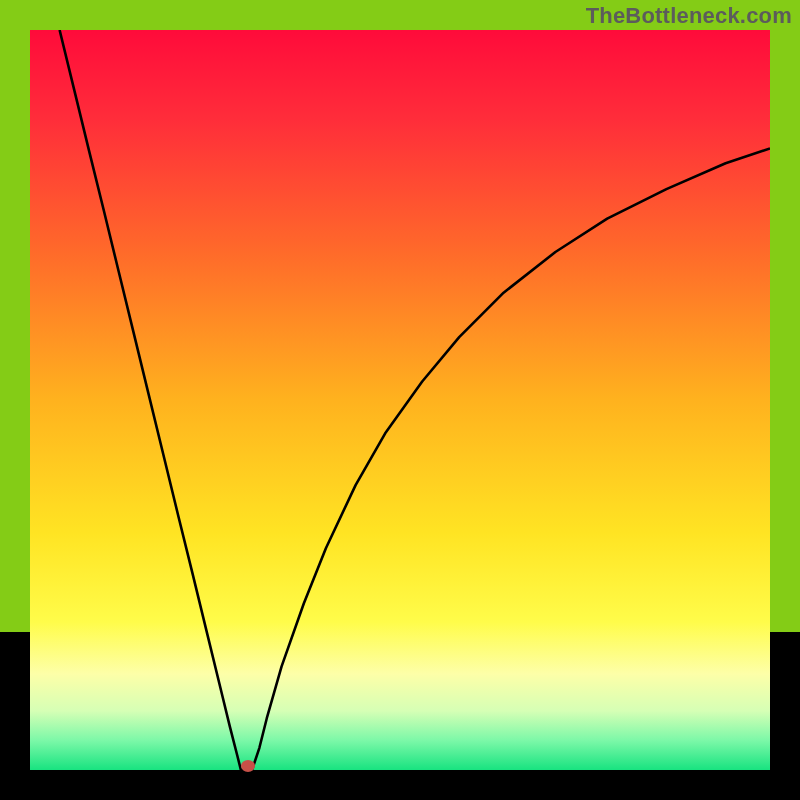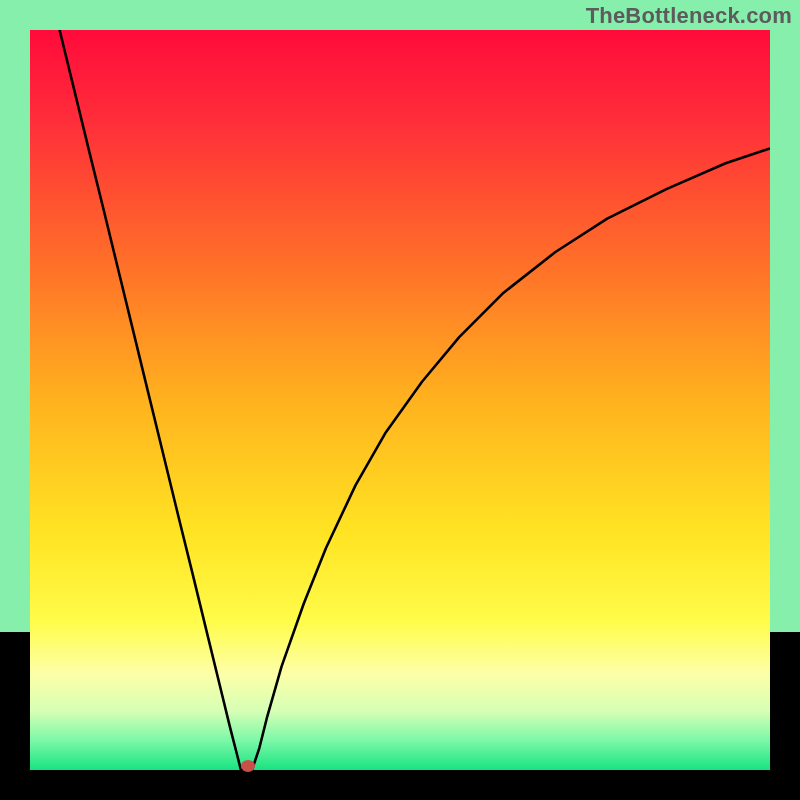--- a/index.html
+++ b/index.html
@@ -7,21 +7,21 @@
     padding: 0;
     width: 800px;
     height: 800px;
     overflow: hidden;
     background: #000;
   }
   .frame {
     position: relative;
     width: 800px;
     height: 632px;
-    background: #86efac;
+    background: #84cc16;
   }
   .plot-area {
     position: absolute;
     left: 30px;
     top: 30px;
     width: 740px;
     height: 740px;
   }
   .gradient-bg {
     position: absolute;

